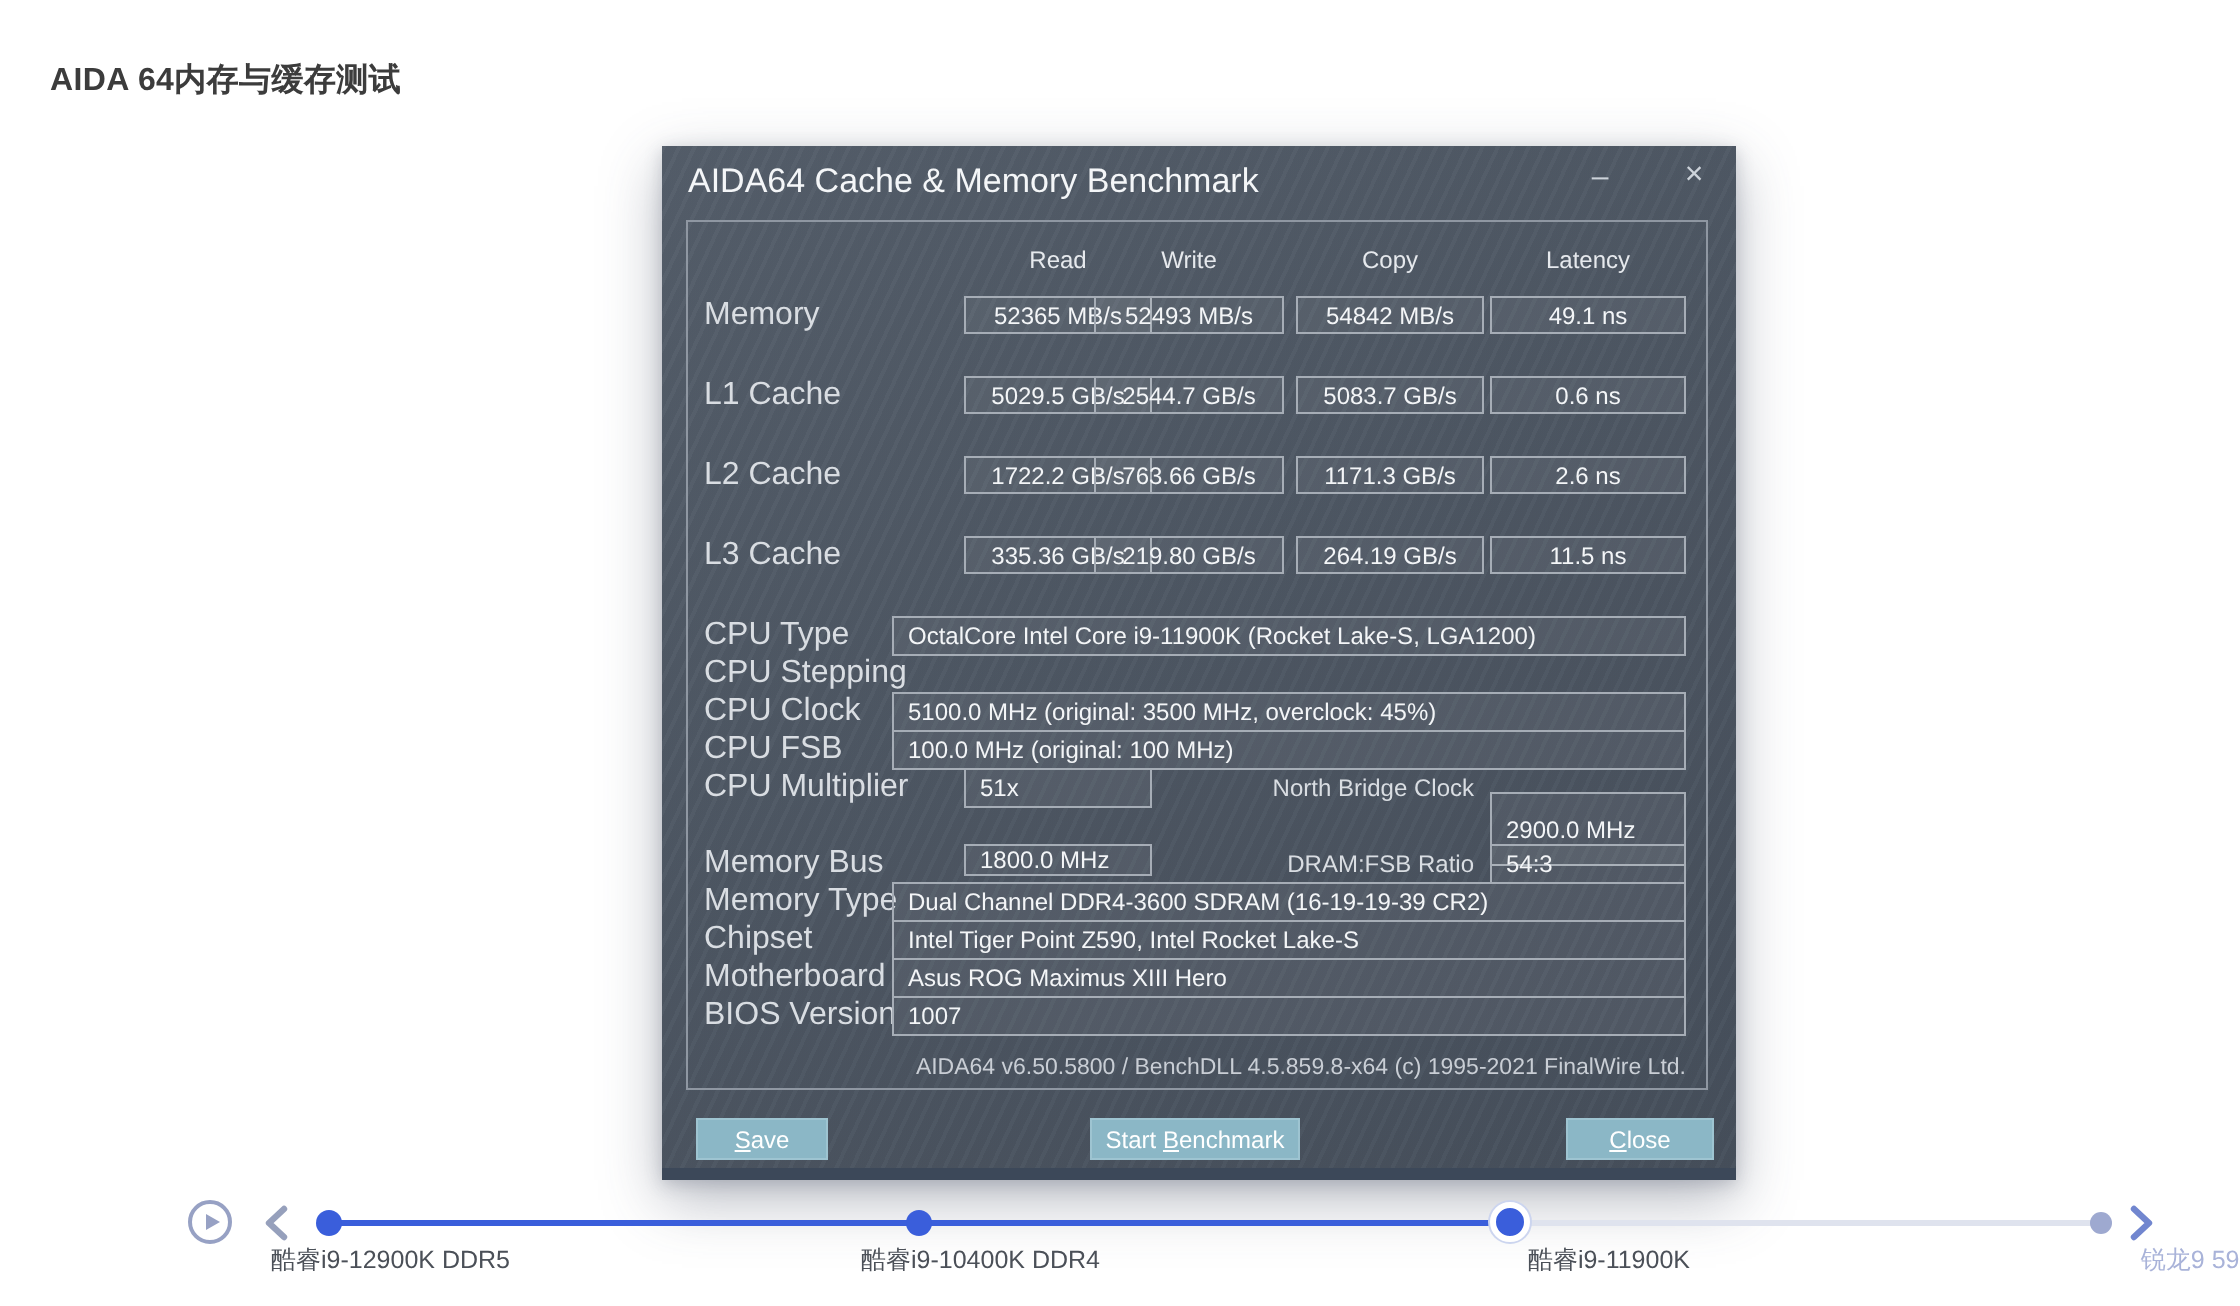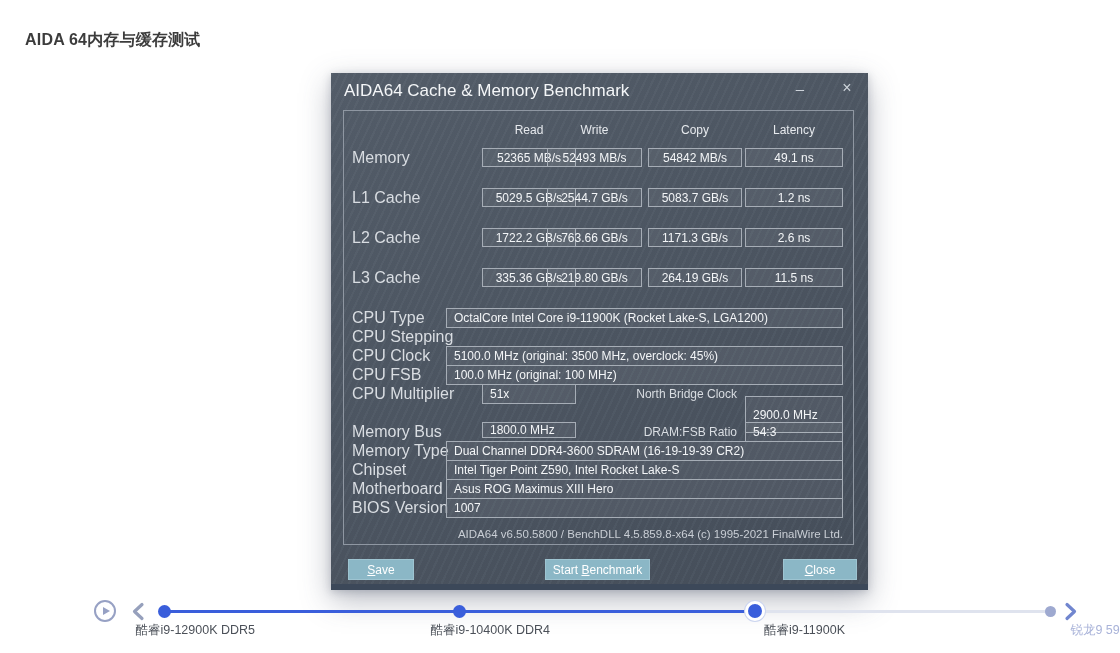--- a/index.html
+++ b/index.html
@@ -94,21 +94,21 @@
     <div class="lbl" style="top:75px">Memory</div>
     <div class="cell c1" style="top:75px">52365 MB/s</div>
     <div class="cell c2" style="top:75px">52493 MB/s</div>
     <div class="cell c3" style="top:75px">54842 MB/s</div>
     <div class="cell c4" style="top:75px">49.1 ns</div>
 
     <div class="lbl" style="top:115px">L1 Cache</div>
     <div class="cell c1" style="top:115px">5029.5 GB/s</div>
     <div class="cell c2" style="top:115px">2544.7 GB/s</div>
     <div class="cell c3" style="top:115px">5083.7 GB/s</div>
-    <div class="cell c4" style="top:115px">1.2 ns</div>
+    <div class="cell c4" style="top:115px">0.6 ns</div>
 
     <div class="lbl" style="top:155px">L2 Cache</div>
     <div class="cell c1" style="top:155px">1722.2 GB/s</div>
     <div class="cell c2" style="top:155px">763.66 GB/s</div>
     <div class="cell c3" style="top:155px">1171.3 GB/s</div>
     <div class="cell c4" style="top:155px">2.6 ns</div>
 
     <div class="lbl" style="top:195px">L3 Cache</div>
     <div class="cell c1" style="top:195px">335.36 GB/s</div>
     <div class="cell c2" style="top:195px">219.80 GB/s</div>

